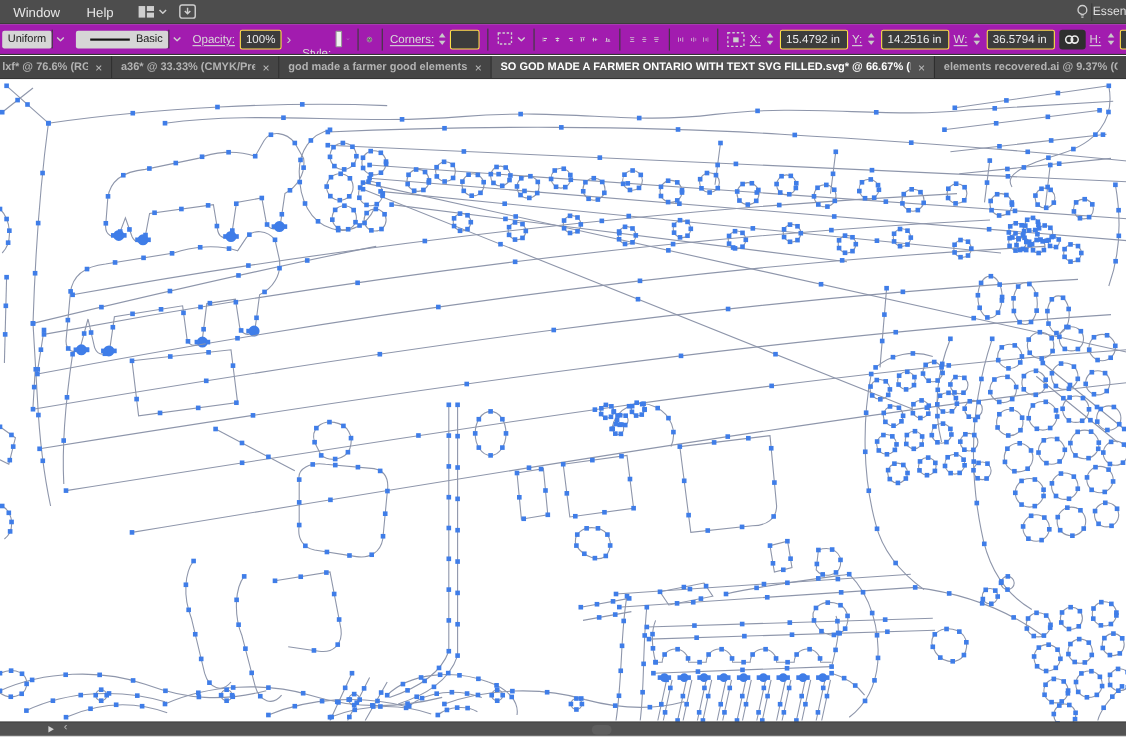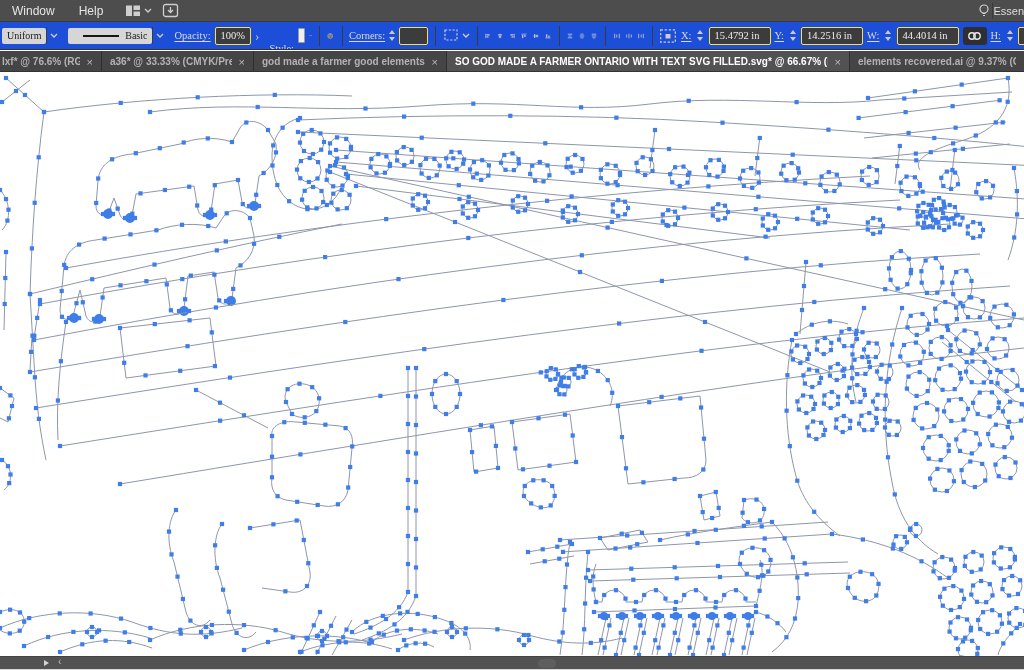--- a/index.html
+++ b/index.html
@@ -8,23 +8,23 @@
        font-family:"Liberation Sans",sans-serif;-webkit-font-smoothing:antialiased;}
   
   .menubar{position:absolute;top:0;left:0;width:1024px;height:22px;background:#4d4d4d;
            border-bottom:1px solid #3b3b3b;display:flex;align-items:center;color:#e6e6e6;
            font-size:12px;}
   .menu-item{padding:0 12px;height:22px;line-height:22px;cursor:default;text-align:center;}
   .mb-icon{display:flex;align-items:center;margin-left:10px;gap:3px;}
   .mb-right{margin-left:auto;display:flex;align-items:center;padding-right:0px;}
   .vsep{width:1px;height:16px;background:#3b3b3b;}
   
-  .controlbar{position:absolute;top:22px;left:0;width:1024px;height:28px;background:#1d4ed8;
+  .controlbar{position:absolute;top:22px;left:0;width:1024px;height:28px;background:#a21caf;
               border-bottom:1px solid #333;display:flex;align-items:center;gap:4px;
-              padding:0 0 0 2px;color:#dcdcdc;font-size:10.5px;overflow:hidden;white-space:nowrap;font-family:Liberation Serif, serif;}
+              padding:0 0 0 2px;color:#dcdcdc;font-size:10.5px;overflow:hidden;white-space:nowrap;}
   .lightbox{background:#d6d6d6;color:#1a1a1a;border-radius:2px;height:16px;display:flex;
             align-items:center;padding:0 5px;font-size:10px;}
   .chevcell{width:14px;height:17px;display:flex;align-items:center;justify-content:center;
             border-left:1px solid #3b3b3b;}
   .cb-label{text-decoration:underline;text-underline-offset:2px;color:#d9d9d9;}
   .field{background:#3c3c3c;border:1px solid #fde047;border-radius:2px;height:18px;color:#ececec;
          display:flex;align-items:center;padding:0 5px;font-size:10.5px;}
   .stepper{display:flex;flex-direction:column;gap:3px;align-items:center;width:9px;}
   .tri-up{width:0;height:0;border-left:3.5px solid transparent;border-right:3.5px solid transparent;
           border-bottom:4px solid #c9c9c9;}
@@ -253,21 +253,21 @@
       <div class="stepper">
           <div class="tri-up"></div>
           <div class="tri-dn"></div>
         </div>
       <div class="field" style="width:62px;">14.2516 in</div>
       <span class="cb-label">W:</span>
       <div class="stepper">
           <div class="tri-up"></div>
           <div class="tri-dn"></div>
         </div>
-      <div class="field" style="width:62px;">44.4014 in</div>
+      <div class="field" style="width:62px;">36.5794 in</div>
       <div class="linkbox">
         <svg width="15" height="10" viewBox="0 0 15 10">
             <circle cx="5" cy="5" r="3.2" fill="none" stroke="#eaeaea" stroke-width="1.4"></circle>
             <circle cx="10" cy="5" r="3.2" fill="none" stroke="#eaeaea" stroke-width="1.4"></circle>
           </svg>
       </div>
       <span class="cb-label">H:</span>
       <div class="stepper">
           <div class="tri-up"></div>
           <div class="tri-dn"></div>

